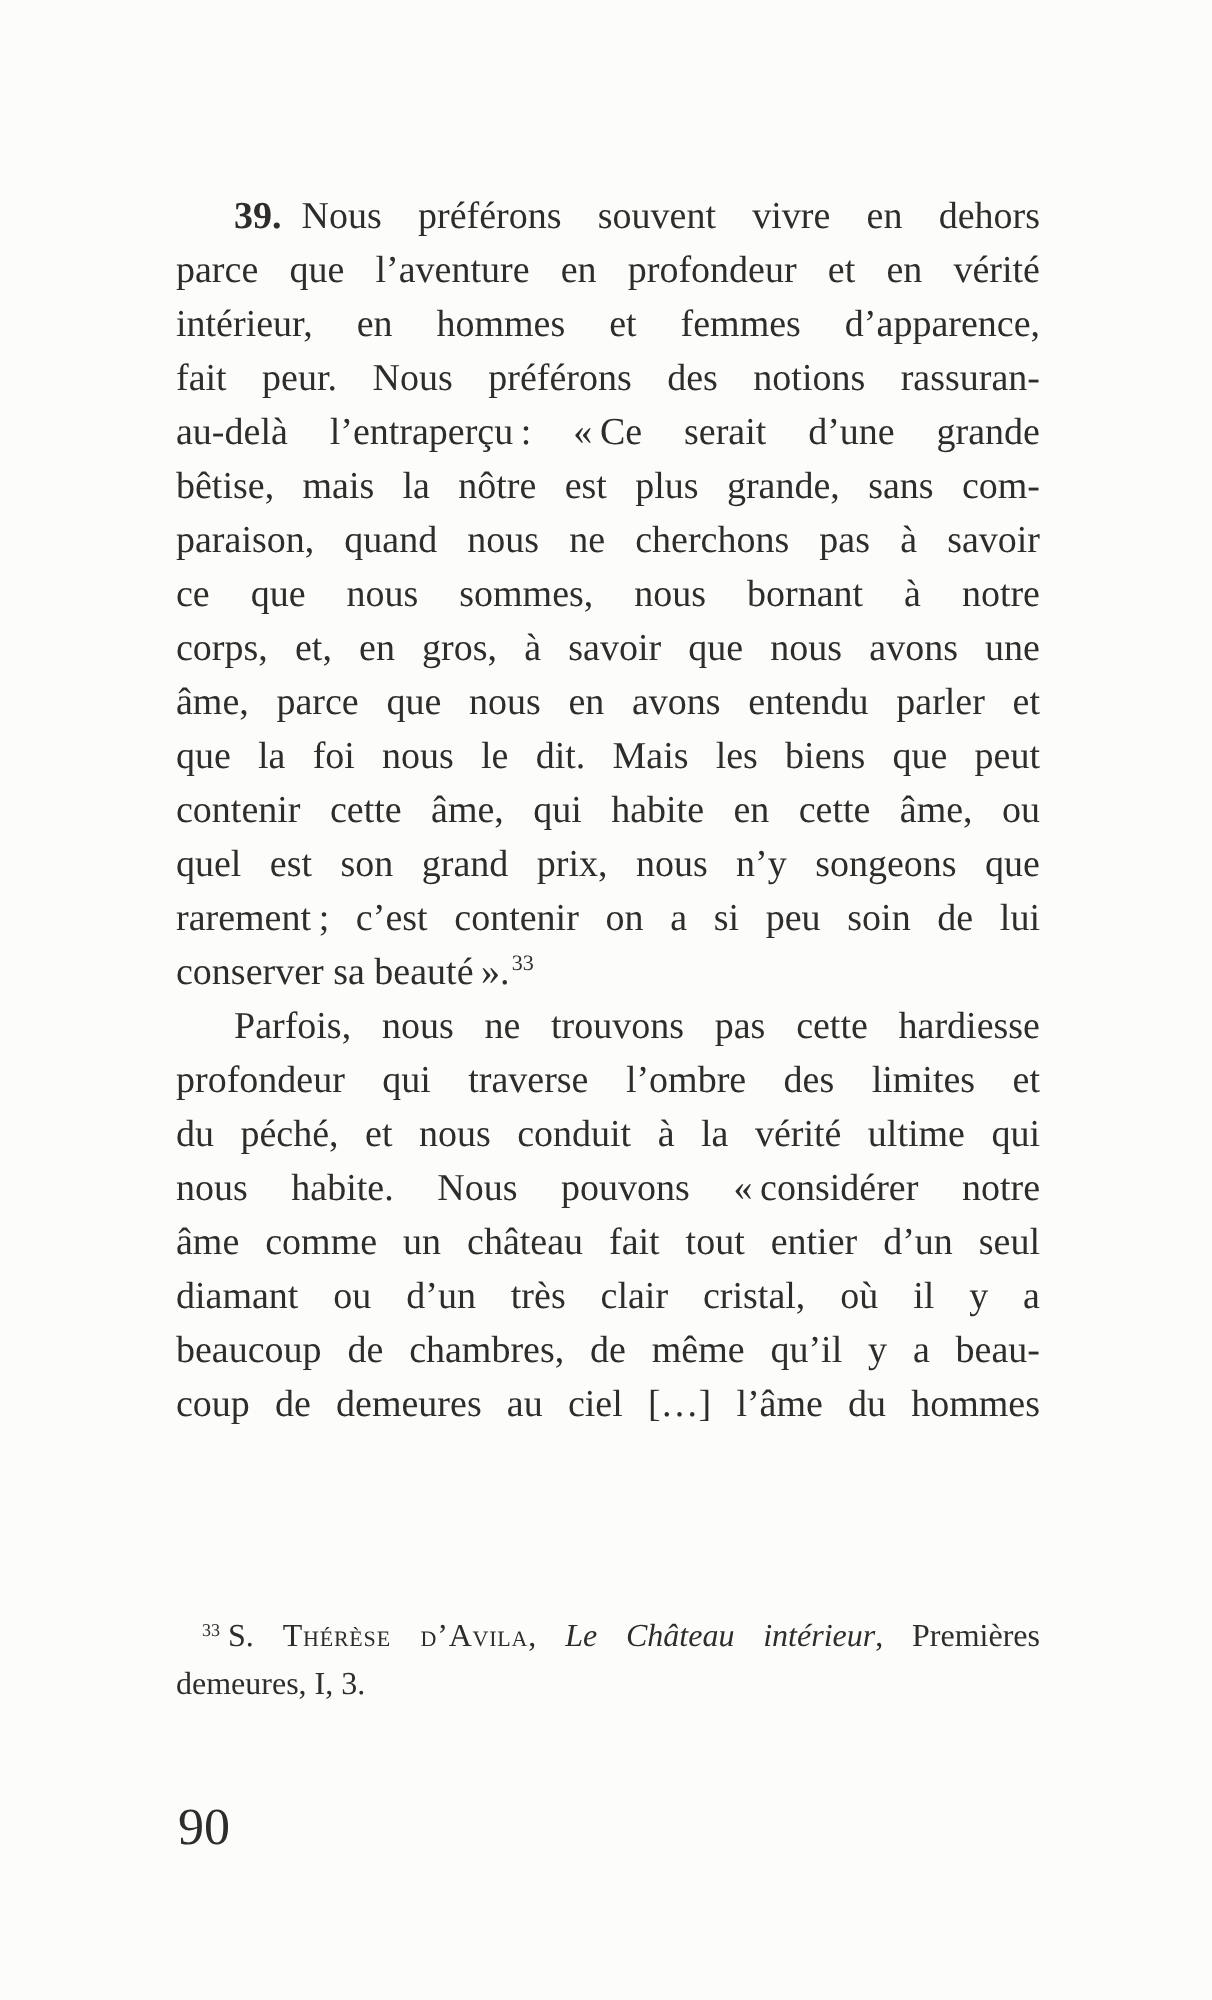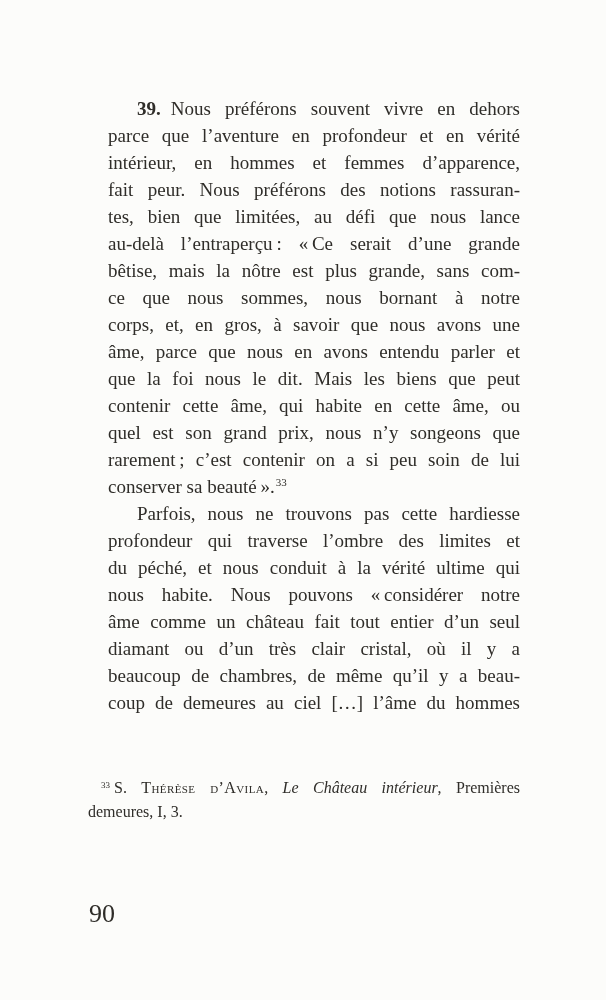--- a/index.html
+++ b/index.html
@@ -26,21 +26,20 @@
     top: 95px;
     width: 432px;
     font-size: 19px;
   }
   .line {
     height: 27px;
     line-height: 27px;
     text-align: justify;
     text-align-last: justify;
     white-space: normal;
-    margin-left: 20px;
   }
   .line.indent {
     padding-left: 29px;
   }
   .line.short {
     text-align: center;
     text-align-last: left;
   }
   .pnum {
     font-weight: bold;
@@ -50,21 +49,21 @@
     font-size: 11px;
     line-height: 0;
     vertical-align: baseline;
     position: relative;
     top: -7px;
     margin-left: 1px;
   }
   .footnote-block {
     position: absolute;
     left: 88px;
-    top: 776px;
+    top: 807px;
     width: 432px;
     font-size: 16px;
   }
   .fn-line {
     line-height: 24px;
     text-align: justify;
     text-align-last: justify;
   }
   .fn-line.indent {
     padding-left: 13px;
@@ -100,23 +99,23 @@
 </head>
 <body>
 
 <div class="page">
 
   <div class="text-block">
     <div class="line indent"><span class="pnum">39.</span><span>Nous préférons souvent vivre en dehors</span></div>
     <div class="line"><span>parce que l’aventure en profondeur et en vérité</span></div>
     <div class="line"><span>intérieur, en hommes et femmes d’apparence,</span></div>
     <div class="line"><span>fait peur. Nous préférons des notions rassuran-</span></div>
-    <div class="line"><span>tes, bien que limitées, au défi que nous lance</span></div>
     <div class="line"><span>au-delà l’entraperçu : « Ce serait d’une grande</span></div>
     <div class="line"><span>bêtise, mais la nôtre est plus grande, sans com-</span></div>
+    <div class="line"><span>paraison, quand nous ne cherchons pas à savoir</span></div>
     <div class="line"><span>ce que nous sommes, nous bornant à notre</span></div>
     <div class="line"><span>corps, et, en gros, à savoir que nous avons une</span></div>
     <div class="line"><span>âme, parce que nous en avons entendu parler et</span></div>
     <div class="line"><span>que la foi nous le dit. Mais les biens que peut</span></div>
     <div class="line"><span>contenir cette âme, qui habite en cette âme, ou</span></div>
     <div class="line"><span>quel est son grand prix, nous n’y songeons que</span></div>
     <div class="line"><span>rarement ; c’est contenir on a si peu soin de lui</span></div>
     <div class="line short"><span>conserver sa beauté ».</span><sup class="fnref">33</sup></div>
 
     <div class="line indent"><span>Parfois, nous ne trouvons pas cette hardiesse</span></div>

